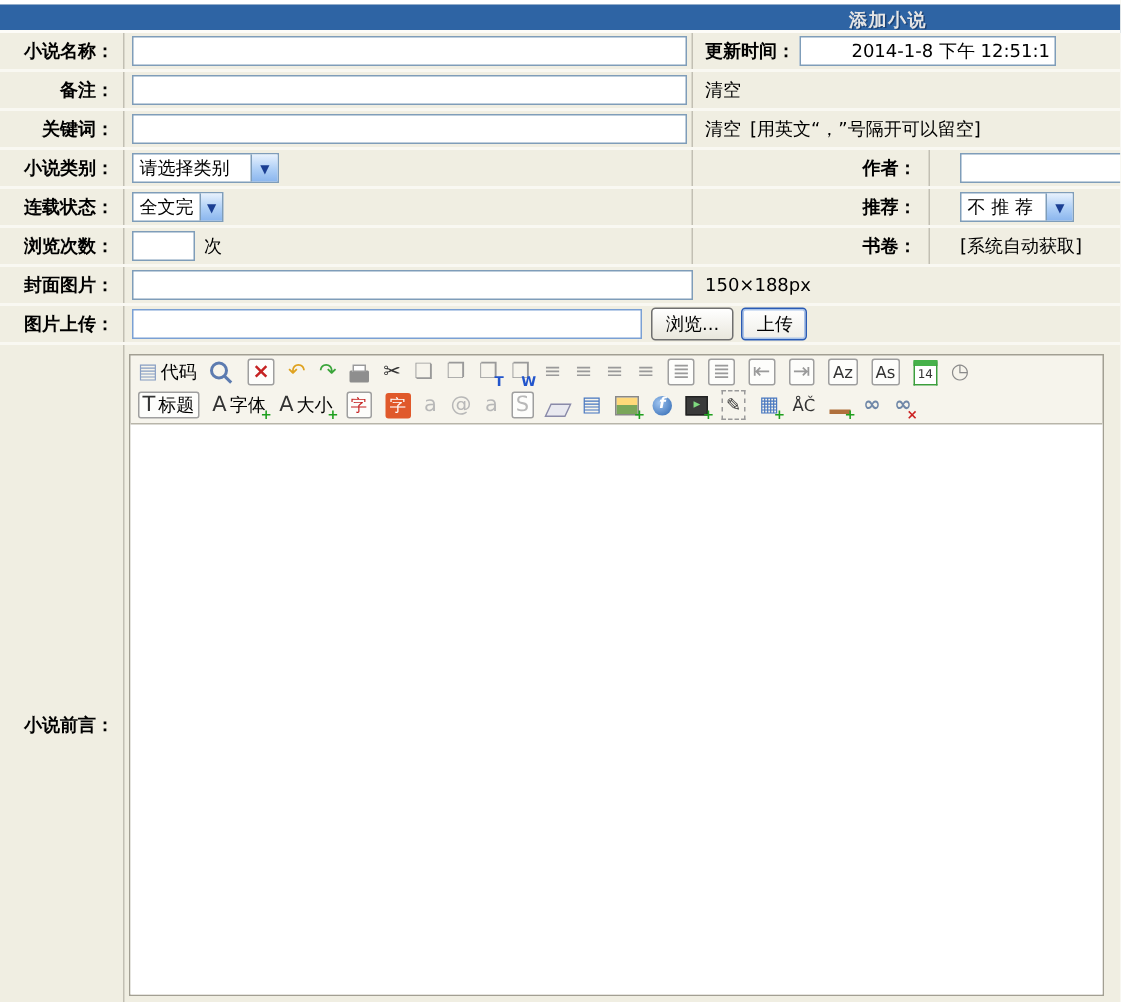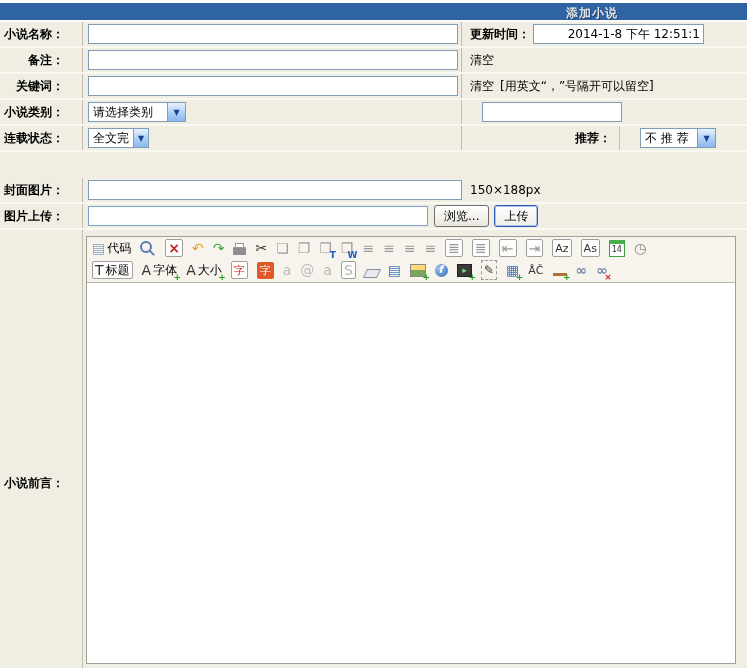--- a/index.html
+++ b/index.html
@@ -3,21 +3,21 @@
 <meta charset="utf-8">
 <style>
   html,body{margin:0;padding:0;}
   .page{position:relative;width:747px;height:668px;background:#f0eee2;overflow:hidden;
         font-family:"DejaVu Sans","Liberation Sans",sans-serif;font-size:12px;color:#000;}
   .topstrip{position:absolute;left:0;top:0;width:747px;height:3px;background:#ffffff;}
   .hdr{position:absolute;left:0;top:3px;width:747px;height:17px;background:#2e64a4;border-bottom:2px solid #fdfcf8;box-sizing:content-box;}
   .hdr-title{position:absolute;left:566px;top:2px;color:#e5e5e5;font-weight:bold;letter-spacing:1px;text-shadow:1px 1px 0 #1c4275;}
   
   .r{position:absolute;left:0;width:747px;height:26px;box-sizing:border-box;border-bottom:2px solid #f9f8f2;display:flex;align-items:stretch;}
-  .lc{flex:0 0 83px;display:flex;align-items:center;justify-content:flex-end;padding-right:18px;box-sizing:border-box;
+  .lc{flex:0 0 83px;display:flex;align-items:center;justify-content:flex-end;padding-right:6px;box-sizing:border-box;
       font-weight:bold;border-right:1px solid #c2bfb3;}
   .cc{flex:0 0 378px;display:flex;align-items:center;padding-left:5px;box-sizing:border-box;overflow:hidden;}
   .cc-wide{flex:1;display:flex;align-items:center;padding-left:5px;box-sizing:border-box;overflow:hidden;}
   .rc{flex:1;border-left:1px solid #c2bfb3;display:flex;align-items:center;padding-left:8px;overflow:hidden;}
   .rl{flex:0 0 158px;border-left:1px solid #c2bfb3;display:flex;align-items:center;justify-content:flex-end;
       padding-right:8px;box-sizing:border-box;font-weight:bold;}
   .rcv{flex:1;border-left:1px solid #c2bfb3;display:flex;align-items:center;padding-left:20px;overflow:hidden;}
   .bl{font-weight:bold;white-space:nowrap;}
   .hint{margin-left:6px;white-space:nowrap;}
   
@@ -124,20 +124,23 @@
   <div class="r" style="top:100px">
     <div class="lc">
       <span>小说类别：</span>
     </div>
     <div class="cc">
       <span class="xsel w-cat">
         <span class="txt">请选择类别</span>
         <span class="arr">▼</span>
       </span>
     </div>
+    <div class="rl">
+      <span>作者：</span>
+    </div>
     <div class="rcv">
       <input class="ti auth" type="text" value="" style="">
     </div>
   </div>
 
   <div class="r" style="top:126px">
     <div class="lc">
       <span>连载状态：</span>
     </div>
     <div class="cc">
@@ -150,20 +153,35 @@
       <span>推荐：</span>
     </div>
     <div class="rcv">
       <span class="xsel w-rec">
         <span class="txt">不 推 荐</span>
         <span class="arr">▼</span>
       </span>
     </div>
   </div>
 
+  <div class="r" style="top:152px">
+    <div class="lc">
+      <span>浏览次数：</span>
+    </div>
+    <div class="cc">
+      <input class="ti w42" type="text" value="" style="">
+      <span class="hint">次</span>
+    </div>
+    <div class="rl">
+      <span>书卷：</span>
+    </div>
+    <div class="rcv">
+      <span>[系统自动获取]</span>
+    </div>
+  </div>
 
   <div class="r" style="top:178px">
     <div class="lc">
       <span>封面图片：</span>
     </div>
     <div class="cc-wide">
       <input class="ti w374" type="text" style="">
       <span class="hint" style="margin-left:8px">150×188px</span>
     </div>
   </div>

